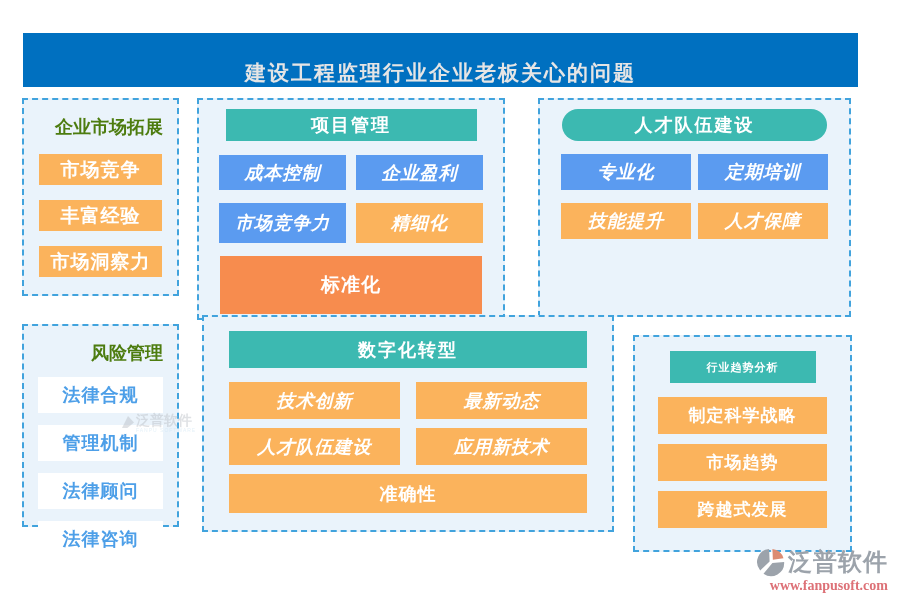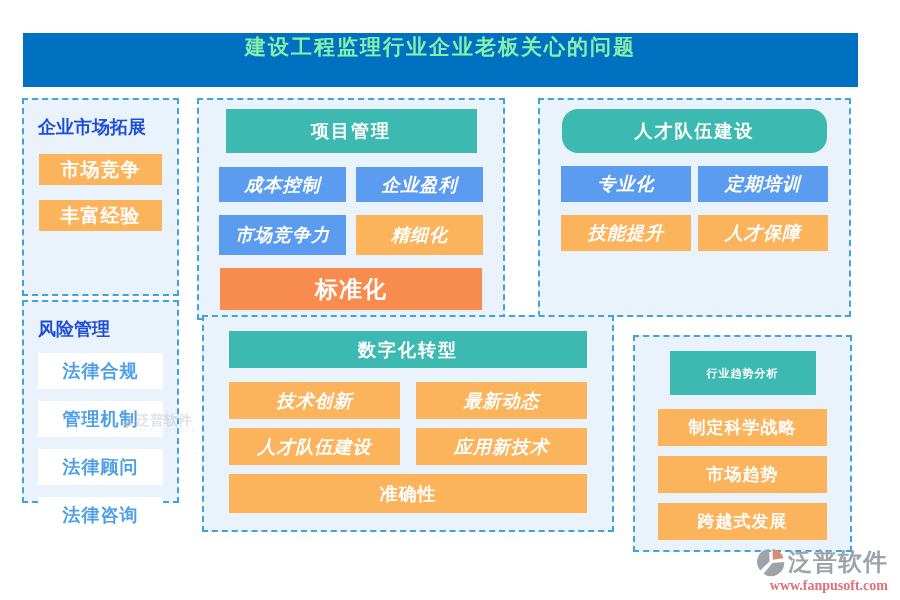--- a/index.html
+++ b/index.html
@@ -3,44 +3,44 @@
 <meta charset="utf-8">
 <style>
   html,body{margin:0;padding:0;background:#ffffff;}
   #stage{
     position:relative;width:900px;height:600px;background:#ffffff;overflow:hidden;
     font-family:"Liberation Sans", sans-serif;
   }
   
   .banner{
     position:absolute;left:23px;top:33px;width:835px;height:54px;
-    background:#0070C0;color:#86efac;
-    display:flex;align-items:flex-start;justify-content:center;
+    background:#0070C0;color:#e5e5e5;
+    display:flex;align-items:flex-end;justify-content:center;
     font-size:21px;font-weight:bold;letter-spacing:2px;
   }
   
   .panel{
     position:absolute;box-sizing:border-box;
     background:#EAF3FB;border:2px dashed #41A3DD;
   }
   #panel-market{left:22px;top:98px;width:157px;height:198px;padding:11px 14px;}
-  #panel-risk{left:22px;top:300px;width:157px;height:203px;padding:11px 14px;}
+  #panel-risk{left:22px;top:324px;width:157px;height:203px;padding:11px 14px;}
   #panel-project{left:197px;top:98px;width:308px;height:222px;padding:9px 20px;}
   #panel-talent{left:538px;top:98px;width:313px;height:219px;padding:9px 21px;}
   #panel-digital{left:202px;top:315px;width:412px;height:217px;padding:14px 24px;}
   #panel-trend{left:633px;top:335px;width:219px;height:217px;padding:14px 12px;}
 
   .panel-title-text{
-    text-align:left;color:#1d4ed8;font-size:18px;font-weight:bold;
+    text-align:right;color:#4d7c0f;font-size:18px;font-weight:bold;
     padding:4px 0 0 0;
   }
   .hdr-teal{
     background:#3CB9B1;color:#ffffff;font-size:18px;font-weight:bold;
     display:flex;align-items:center;justify-content:center;
-    height:44px;letter-spacing:2px;
+    height:32px;letter-spacing:2px;
   }
   .btn{
     display:flex;align-items:center;justify-content:center;
     color:#ffffff;font-size:18px;font-weight:bold;letter-spacing:1px;
   }
   .btn-blue{background:#5B9BF0;}
   .btn-orange{background:#FBB35C;}
   .btn-orange-dark{background:#F78C4E;}
   .btn-white{background:#ffffff;color:#4D9FE8;}
   .row{display:flex;justify-content:space-between;font-style:italic;}
@@ -49,21 +49,21 @@
   #panel-market .btn{height:31px;margin:15px 1px 0 1px;font-size:19px;}
   #panel-market .panel-title-text{margin-bottom:7px;}
   #panel-risk .btn{height:36px;margin:12px 0 0 0;}
   #panel-risk .panel-title-text{margin-bottom:2px;}
 
   
   #panel-project .hdr-teal{width:251px;margin:0 auto 14px auto;}
   #panel-project .row .btn{width:127px;height:35px;}
   #panel-project .row2 .btn{height:40px;}
   #panel-project .row{margin-bottom:13px;}
-  #panel-project .wide{height:42px;margin:5px 1px 0 1px;font-size:23px;}
+  #panel-project .wide{height:58px;margin:5px 1px 0 1px;font-size:19px;}
 
   
   #panel-talent .hdr-teal{width:265px;margin:0 auto 13px auto;border-radius:16px;}
   #panel-talent .row .btn{width:130px;height:36px;}
   #panel-talent .row{margin-bottom:13px;}
   #panel-talent .row3{margin-top:2px;}
 
   
   #panel-digital .hdr-teal{height:37px;margin:0 1px 14px 1px;}
   #panel-digital .row{padding:0 1px;margin-bottom:9px;text-align:center;}
@@ -98,20 +98,21 @@
 <div id="stage">
 
   <div class="banner">
     <span>建设工程监理行业企业老板关心的问题</span>
   </div>
 
   <div class="panel" id="panel-market">
     <div class="panel-title-text">企业市场拓展</div>
     <div class="btn btn-orange">市场竞争</div>
     <div class="btn btn-orange">丰富经验</div>
+    <div class="btn btn-orange">市场洞察力</div>
   </div>
 
   <div class="panel" id="panel-risk">
     <div class="panel-title-text">风险管理</div>
     <div class="btn btn-white">法律合规</div>
     <div class="btn btn-white">管理机制</div>
     <div class="btn btn-white">法律顾问</div>
     <div class="btn btn-white">法律咨询</div>
   </div>
 

